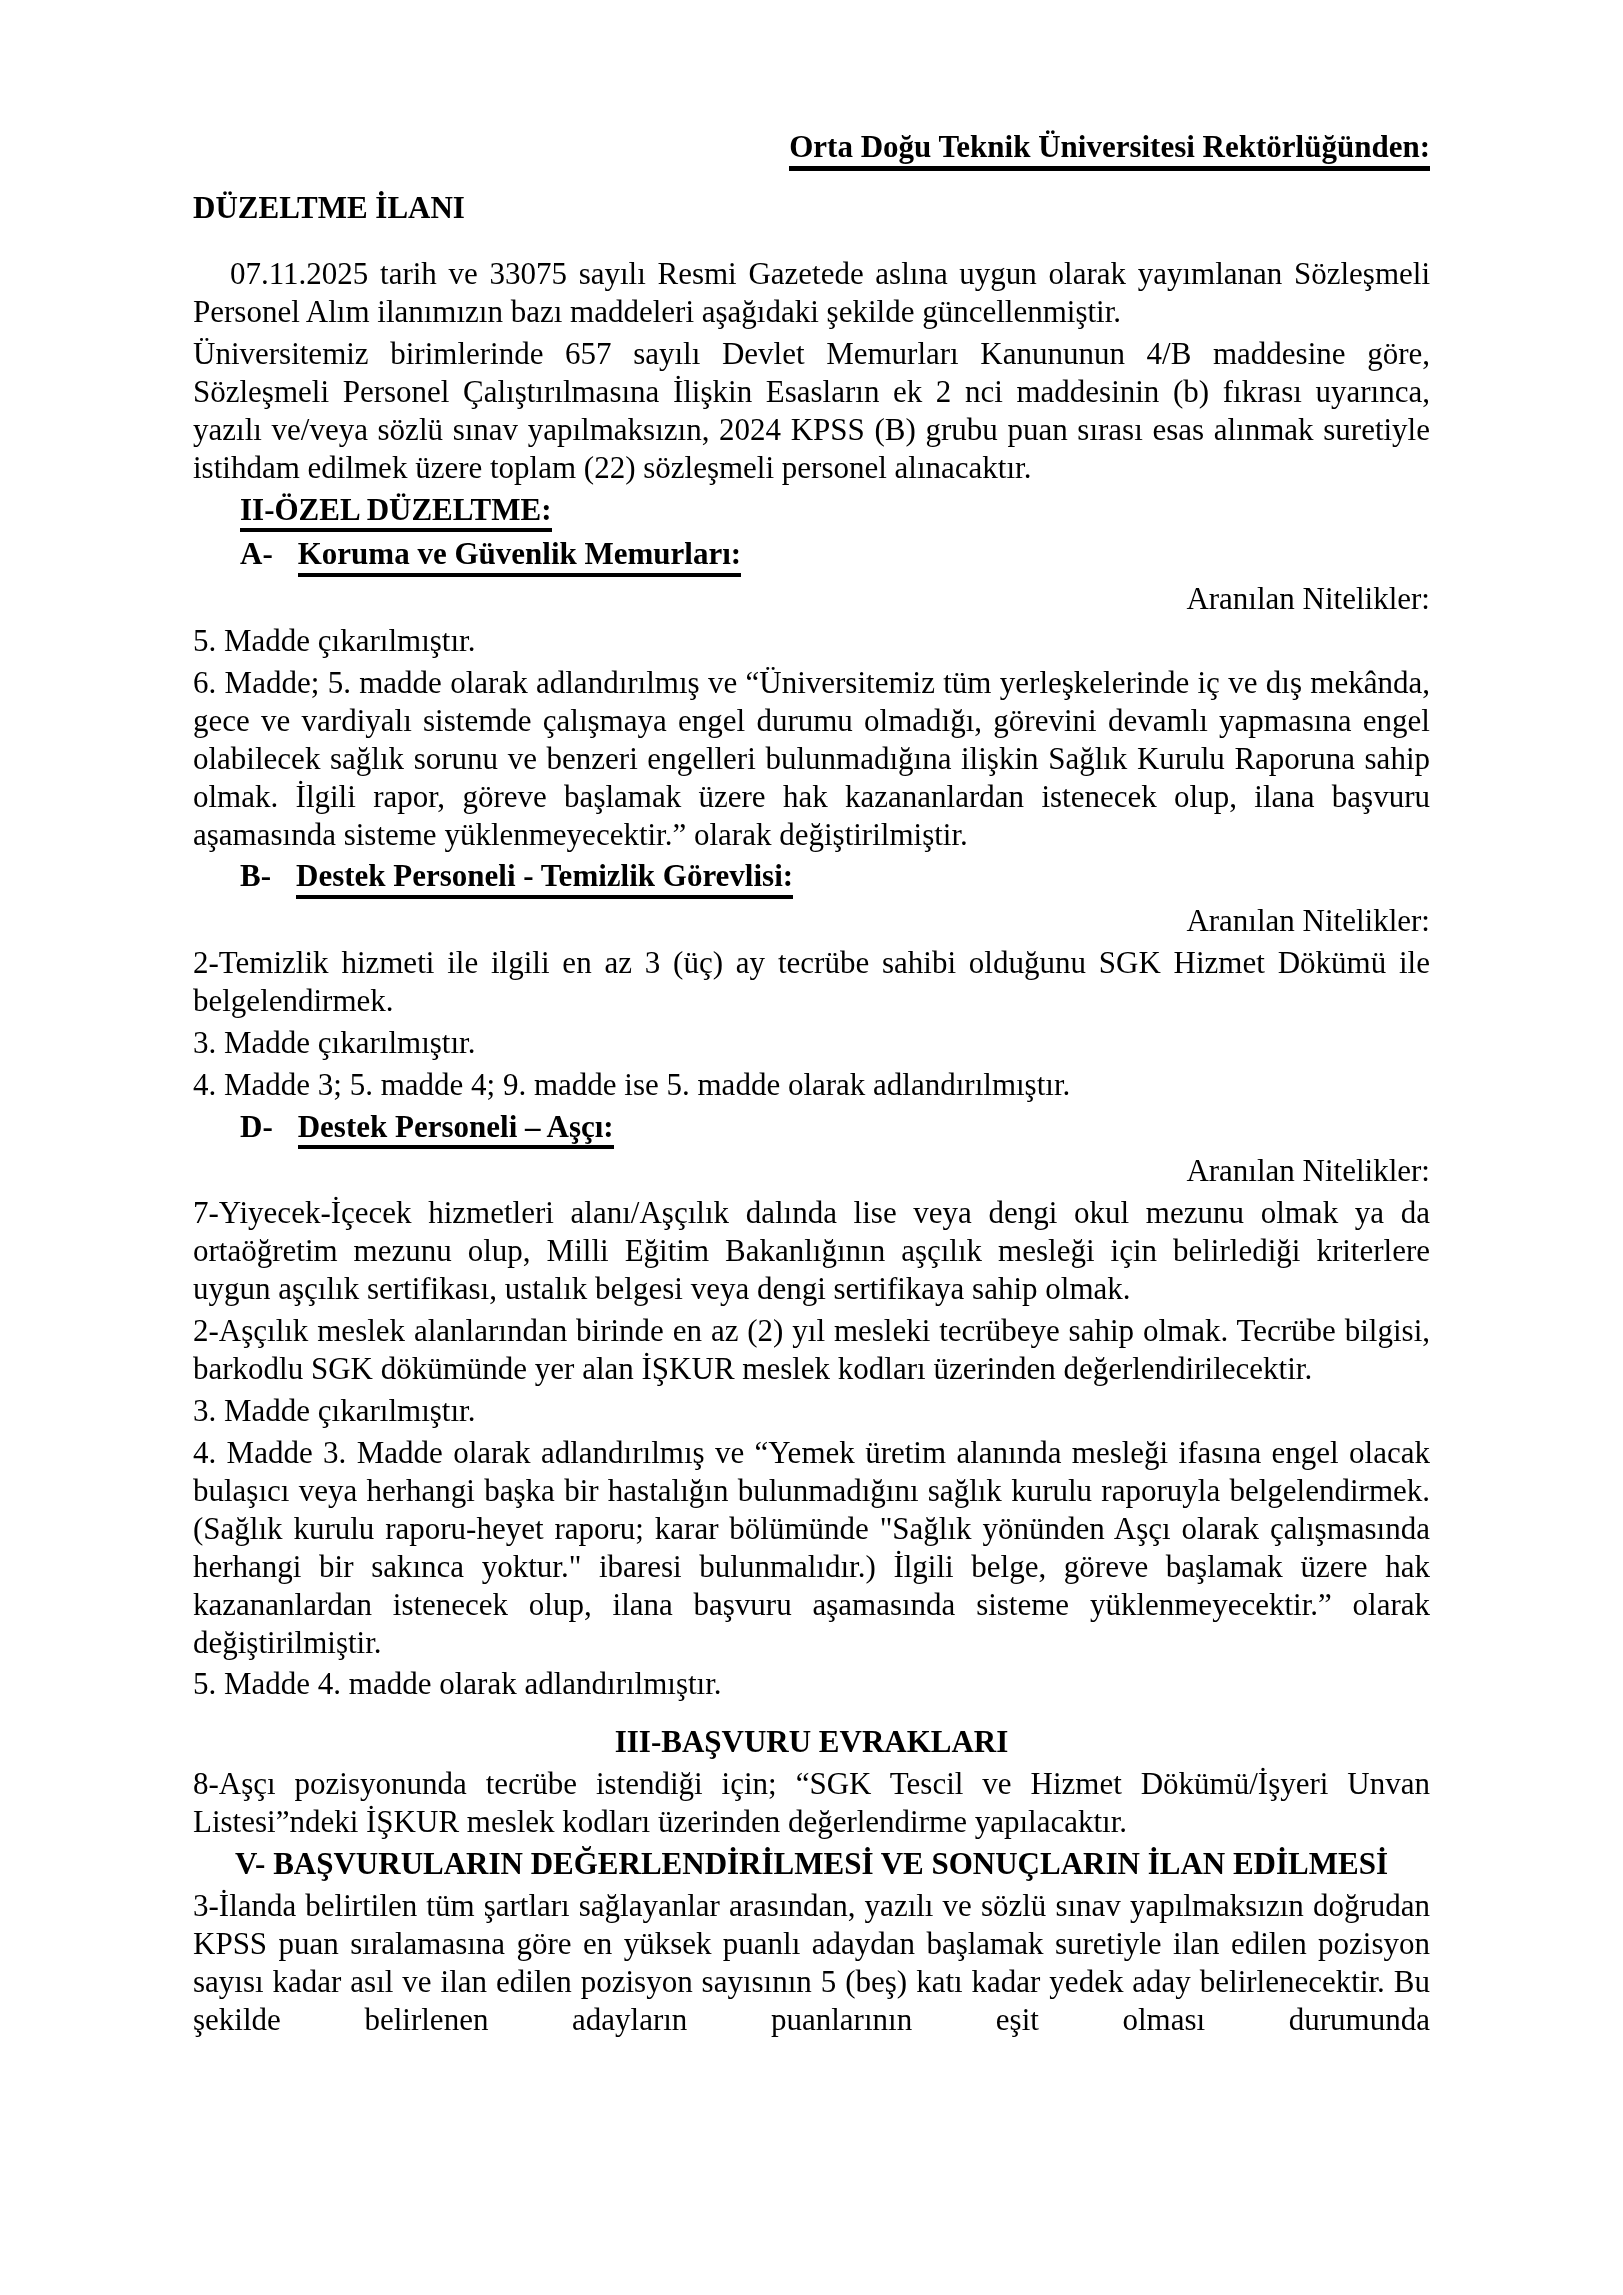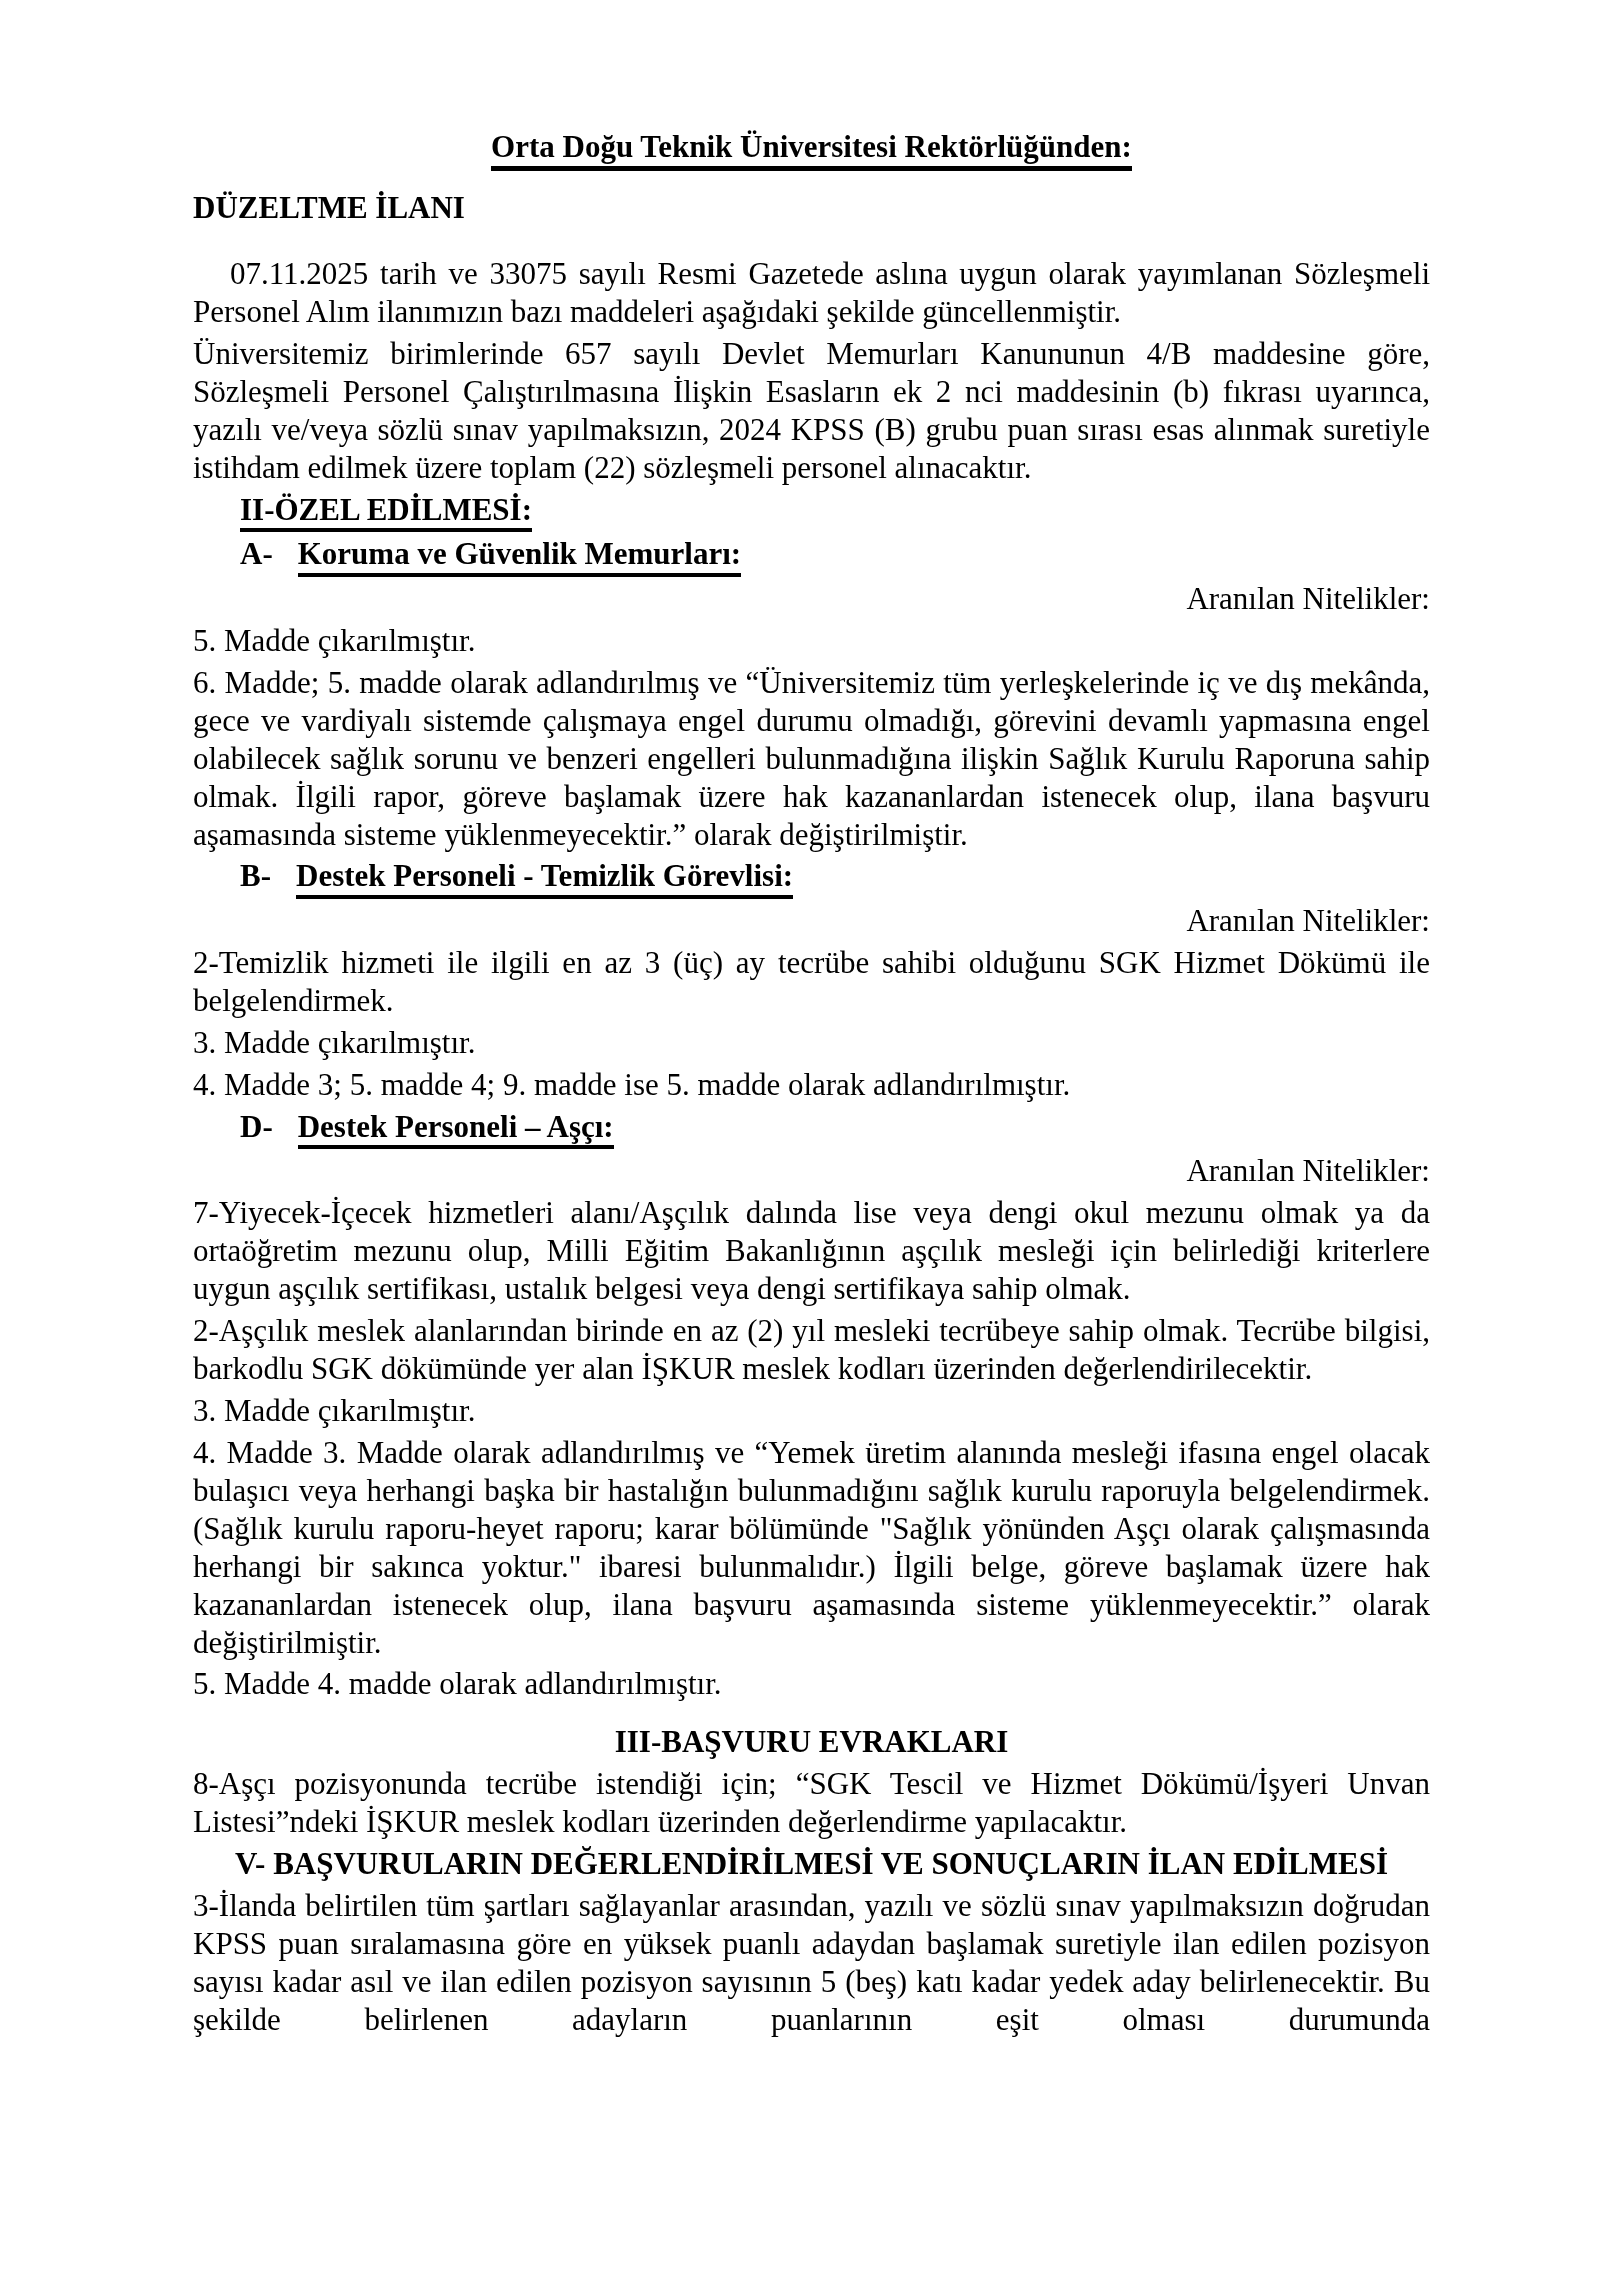--- a/index.html
+++ b/index.html
@@ -30,21 +30,21 @@
   .u {
     border-bottom: 4.6px solid #000;
     padding-bottom: 1.3px;
   }
   .u-thick {
     border-bottom: 5.9px solid #000;
     padding-bottom: 2px;
   }
   .doc-header {
     font-weight: bold;
-    text-align: center;
+    text-align: right;
     margin-bottom: 23px;
   }
   .doc-title {
     font-weight: bold;
     text-align: left;
     margin-bottom: 28px;
   }
   .first-indent { text-indent: 37px; }
   .sec-head {
     text-align: left;
@@ -66,21 +66,21 @@
 <div class="page">
 
   <p class="doc-header"><span class="u-thick">Orta Doğu Teknik Üniversitesi Rektörlüğünden:</span></p>
 
   <p class="doc-title">DÜZELTME İLANI</p>
 
   <p class="first-indent">07.11.2025 tarih ve 33075 sayılı Resmi Gazetede aslına uygun olarak yayımlanan Sözleşmeli Personel Alım ilanımızın bazı maddeleri aşağıdaki şekilde güncellenmiştir.</p>
 
   <p>Üniversitemiz birimlerinde 657 sayılı Devlet Memurları Kanununun 4/B maddesine göre, Sözleşmeli Personel Çalıştırılmasına İlişkin Esasların ek 2 nci maddesinin (b) fıkrası uyarınca, yazılı ve/veya sözlü sınav yapılmaksızın, 2024 KPSS (B) grubu puan sırası esas alınmak suretiyle istihdam edilmek üzere toplam (22) sözleşmeli personel alınacaktır.</p>
 
-  <p class="sec-head"><span class="u">II-ÖZEL EDİLMESİ:</span></p>
+  <p class="sec-head"><span class="u">II-ÖZEL DÜZELTME:</span></p>
 
   <p class="sec-head"><span class="prefix">A-</span><span class="u">Koruma ve Güvenlik Memurları:</span></p>
 
   <p class="left">Aranılan Nitelikler:</p>
   <p>5. Madde çıkarılmıştır.</p>
   <p>6. Madde; 5. madde olarak adlandırılmış ve “Üniversitemiz tüm yerleşkelerinde iç ve dış mekânda, gece ve vardiyalı sistemde çalışmaya engel durumu olmadığı, görevini devamlı yapmasına engel olabilecek sağlık sorunu ve benzeri engelleri bulunmadığına ilişkin Sağlık Kurulu Raporuna sahip olmak. İlgili rapor, göreve başlamak üzere hak kazananlardan istenecek olup, ilana başvuru aşamasında sisteme yüklenmeyecektir.” olarak değiştirilmiştir.</p>
 
   <p class="sec-head"><span class="prefix">B-</span><span class="u">Destek Personeli - Temizlik Görevlisi:</span></p>
 
   <p class="left">Aranılan Nitelikler:</p>

